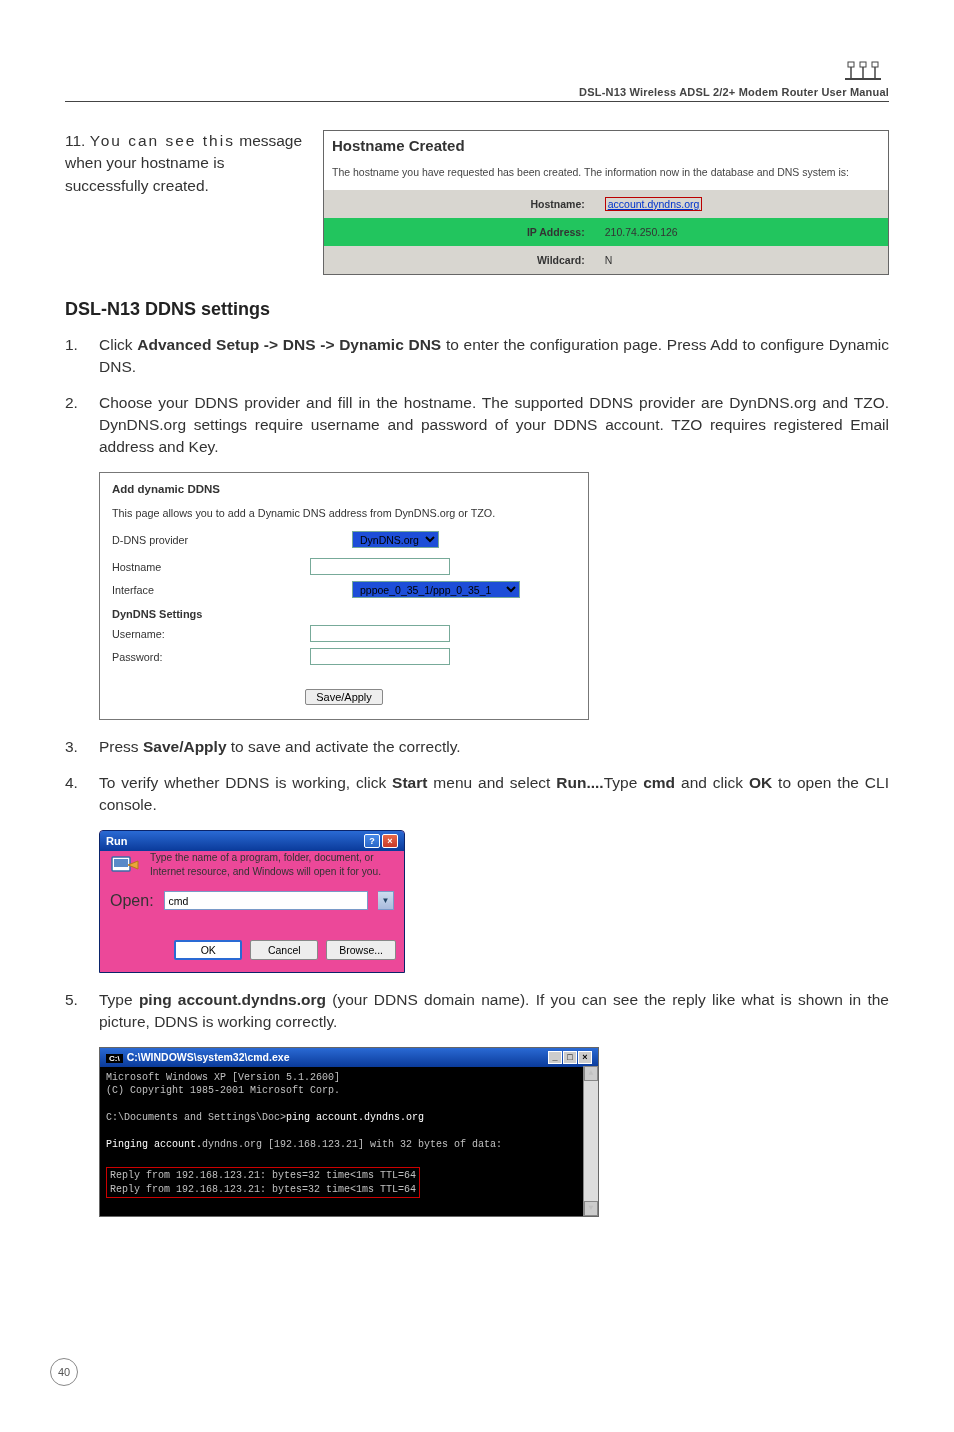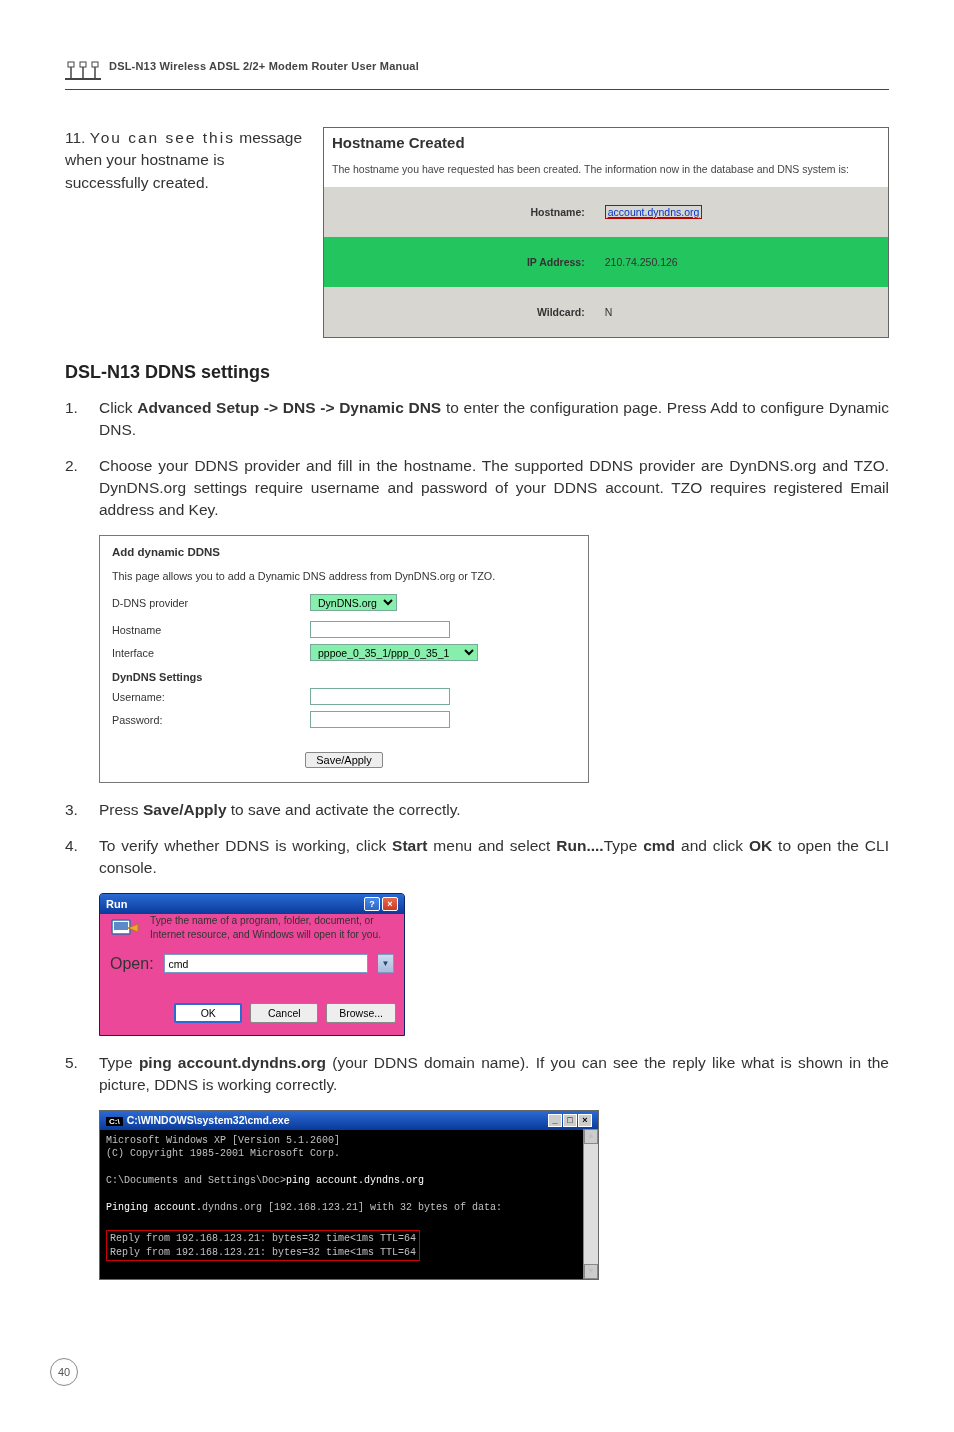--- a/index.html
+++ b/index.html
@@ -7,54 +7,55 @@
       background: #fff;
       font-family: Arial, Helvetica, sans-serif;
       width: 954px;
       height: 1432px;
       position: relative;
       color: #333;
     }
     .page { padding: 60px 65px 0 65px; }
     .header-line {
       display: flex;
-      align-items: flex-start;
+      align-items: flex-end;
       border-bottom: 1.5px solid #444;
       padding-bottom: 3px;
-      margin-bottom: 37px;
+      margin-bottom: 28px;
+      flex-direction: column;
     }
     .net-icon { display: inline-block; margin-right: 8px; }
     .manual-title { font-size: 11px; font-weight: bold; color: #444; letter-spacing: .2px; }
     .row-11 { display: flex; gap: 18px; margin-bottom: 24px; align-items: flex-start; }
     .row-11-left { width: 240px; font-size: 15.5px; line-height: 1.45; color: #333; }
     .row-11-left .num { display: inline; }
     .row-11-left .txt { letter-spacing: 2px; }
     .row-11-right { flex: 1; border: 1px solid #666; }
     .hn-title { font-size: 15px; font-weight: bold; padding: 6px 8px 2px; color: #333; }
     .hn-sub { font-size: 10.5px; color: #444; padding: 10px 8px 12px; }
     .hn-table { width: 100%; border-collapse: collapse; font-size: 10.5px; }
-    .hn-table td { padding: 19px 10px; }
+    .hn-table td { padding: 8px 10px; }
     .hn-table tr td:first-child { width: 48%; text-align: right; font-weight: bold; color: #333; }
     .hn-table tr.g { background: #d8d6d0; }
     .hn-table tr.w { background: #22c55e; }
     .hn-link { color: #0033cc; text-decoration: underline; border: 1.5px solid #b00; padding: 0 2px; }
     .section-h { font-size: 18px; font-weight: bold; margin: 18px 0 14px; color: #222; }
     ol.steps { list-style: none; counter-reset: step; }
     ol.steps > li { display: flex; margin-bottom: 14px; font-size: 15.5px; line-height: 1.42; text-align: justify; }
     ol.steps > li .n { width: 34px; flex-shrink: 0; }
     ol.steps > li .c { flex: 1; }
     ol.steps b { font-weight: bold; }
     .fig { margin: 10px 0 16px 34px; }
     .ddns-box { width: 490px; border: 1px solid #777; padding: 10px 12px 14px; font-size: 11px; color: #333; }
     .ddns-box .ttl { font-weight: bold; margin-bottom: 12px; font-size: 11.5px; }
     .ddns-box .desc { margin-bottom: 12px; font-size: 10.8px; }
     .ddns-row { display: flex; align-items: center; margin-bottom: 6px; gap: 48px; }
     .ddns-row .lbl { width: 150px; font-size: 10.8px; }
     .ddns-row select, .ddns-row input { font-size: 10.5px; border: 1px solid #7a9; background: #fff; padding: 1px 3px; height: 17px; }
-    .ddns-row select { background: #86efac; }
+    .ddns-row select { background: #1d4ed8; margin-left: 42px; }
     .ddns-sub { font-weight: bold; margin-top: 10px; margin-bottom: 5px; font-size: 11px; }
     .save-btn { display: block; margin: 24px auto 0; font-size: 11px; padding: 1px 10px; border: 1px solid #888; background: #eee; border-radius: 2px; }
     .run-box { width: 306px; border: 1px solid #0a246a; border-radius: 4px 4px 0 0; font-size: 11px; background: #ec4899; }
     .run-title { background: linear-gradient(#2a6ad4,#0a3a9a); color: #fff; padding: 3px 6px; display: flex; justify-content: space-between; align-items: center; font-weight: bold; font-size: 11px; border-radius: 3px 3px 0 0; }
     .run-title .wb { display: flex; gap: 2px; }
     .run-title .wb span { width: 16px; height: 14px; display: inline-flex; align-items: center; justify-content: center; border: 1px solid #fff; border-radius: 2px; font-size: 9px; font-weight: bold; }
     .run-title .help { background: linear-gradient(#4a8ae8,#2a66c8); color: #fff; }
     .run-title .close { background: linear-gradient(#e86a4a,#c83a2a); color: #fff; }
     .run-body { padding: 0 10px 6px; }
     .run-desc-row { display: flex; gap: 10px; margin-bottom: 12px; }

